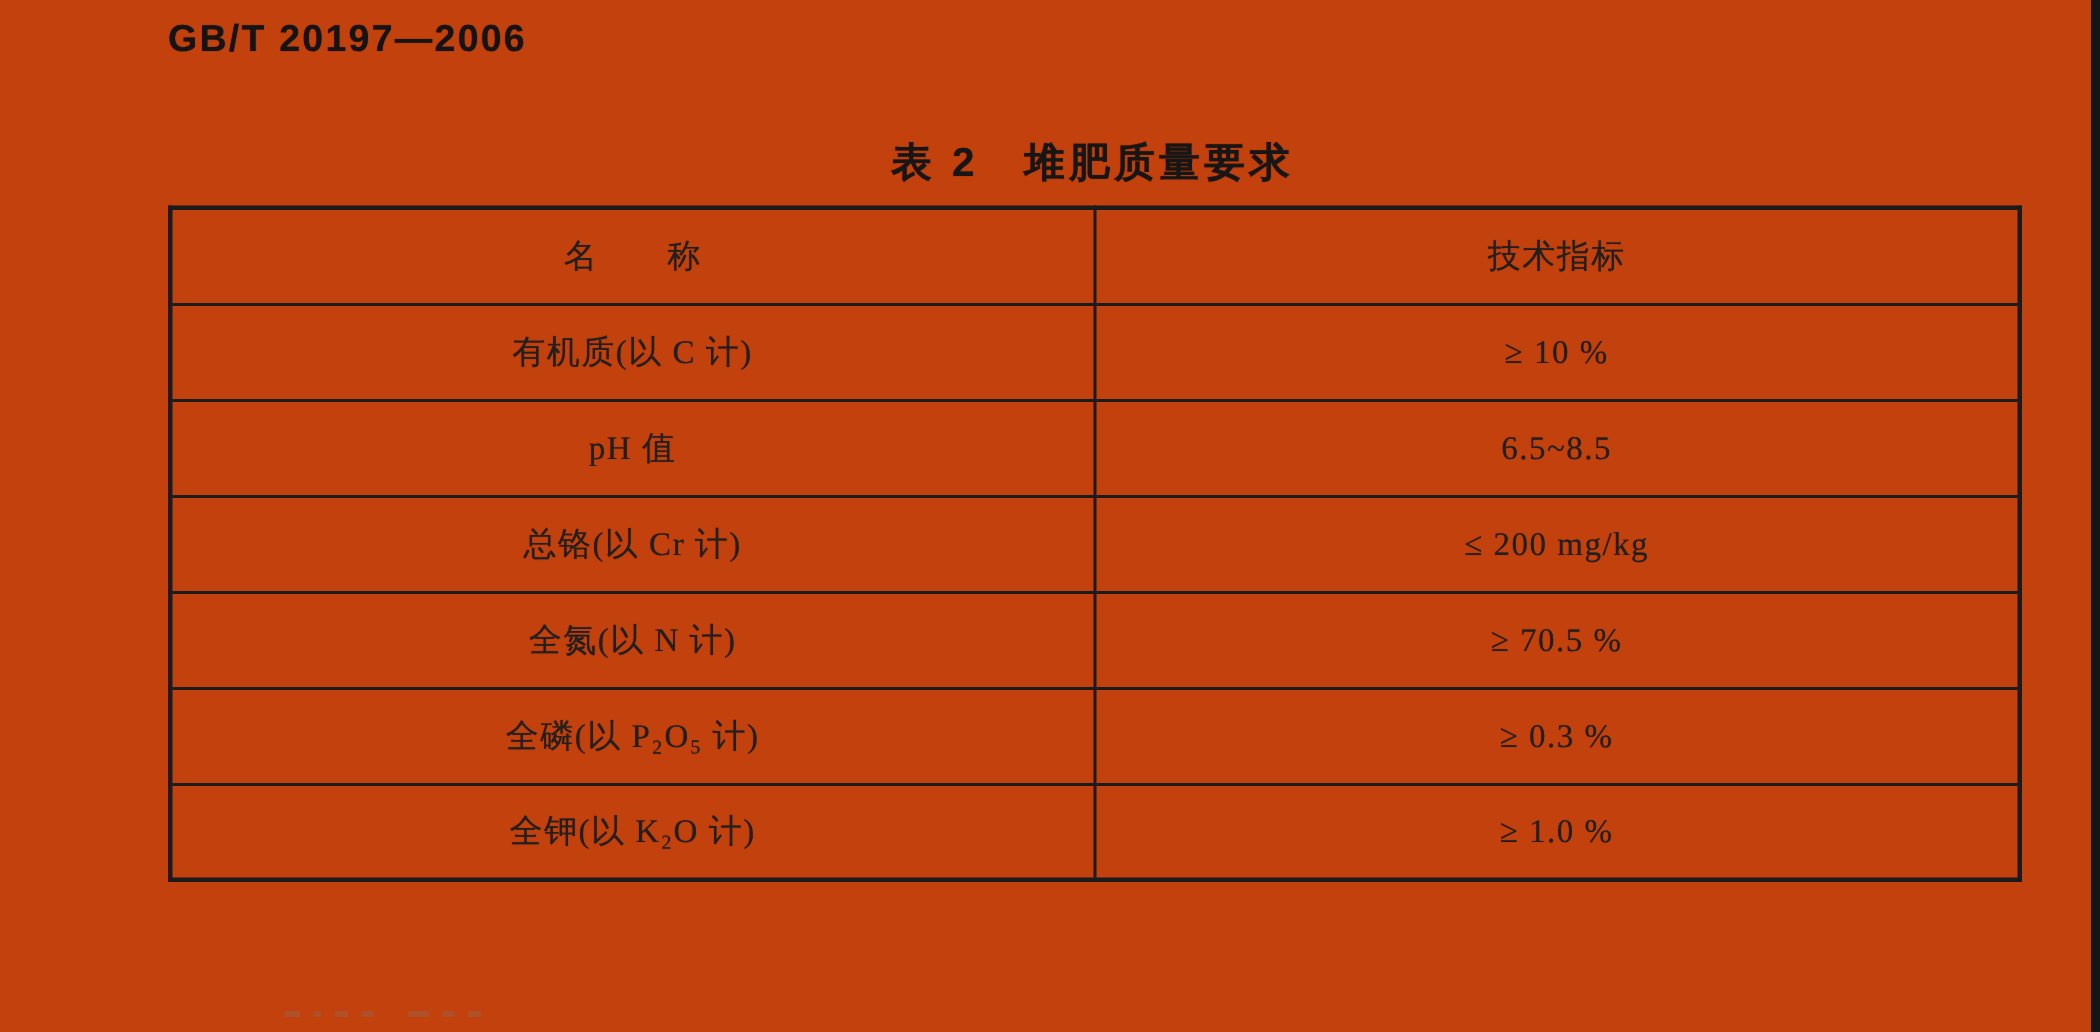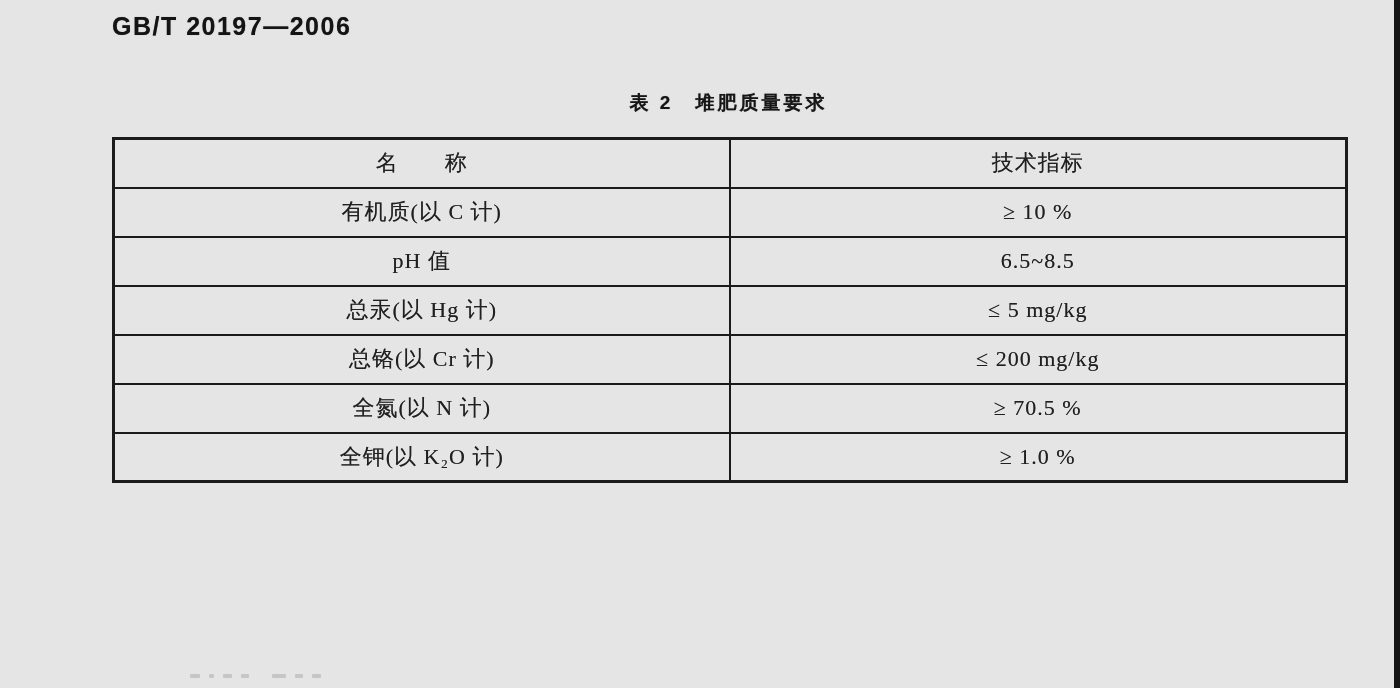--- a/index.html
+++ b/index.html
@@ -6,21 +6,21 @@
   html, body {
     width: 1400px; height: 688px;
     background: #ffffff;
     overflow: hidden;
     position: relative;
     font-family: "Liberation Serif", "DejaVu Serif", serif;
   }
   .page {
     position: absolute; inset: 0;
     width: 1400px; height: 688px;
-    background: #e5e5e5;
+    background: #c2410c;
   }
   
   .edge-strip {
     position: absolute; top: 0; right: 0;
     width: 6px; height: 688px;
     background: #161616;
   }
   .doc-number {
     position: absolute;
     left: 112px; top: 12px;
@@ -31,37 +31,37 @@
     color: #141414;
     text-shadow: 0 0 0.7px rgba(0,0,0,0.55);
   }
   .table-title {
     position: absolute;
     left: 112px; top: 90px;
     width: 1233px;
     text-align: center;
     font-family: "Liberation Sans", "DejaVu Sans", sans-serif;
     font-weight: bold;
-    font-size: 19px;
+    font-size: 27px;
     letter-spacing: 3px;
     color: #161616;
     text-shadow: 0 0 0.7px rgba(0,0,0,0.5);
   }
   table.quality-table {
     position: absolute;
     left: 112px; top: 137px;
     width: 1233px;
     border-collapse: collapse;
     table-layout: fixed;
     border: 3px solid #1b1b1b;
   }
   .quality-table th,
   .quality-table td {
     border: 2px solid #1b1b1b;
-    height: 49px;
+    height: 64px;
     text-align: center;
     vertical-align: middle;
     font-size: 22px;
     font-weight: normal;
     color: #202020;
     letter-spacing: 1px;
     text-shadow: 0 0 0.6px rgba(0,0,0,0.45);
     padding: 0 8px;
   }
   .quality-table col.c-name  { width: 616px; }
@@ -115,38 +115,38 @@
     <tr>
       <td>有机质(以 C 计)</td>
       <td>≥ 10 %</td>
     </tr>
 
     <tr>
       <td>pH 值</td>
       <td>6.5~8.5</td>
     </tr>
 
-    <tr>
-      <td>总汞(以 Hg 计)</td>
-      <td>≤ 5 mg/kg</td>
-    </tr>
 
 
 
 
     <tr>
       <td>总铬(以 Cr 计)</td>
       <td>≤ 200 mg/kg</td>
     </tr>
 
     <tr>
       <td>全氮(以 N 计)</td>
       <td>≥ 70.5 %</td>
     </tr>
 
+    <tr>
+      <td>全磷(以 P₂O₅ 计)</td>
+      <td>≥ 0.3 %</td>
+    </tr>
 
     <tr>
       <td>全钾(以 K₂O 计)</td>
       <td>≥ 1.0 %</td>
     </tr>
   </tbody>
   </table>
 
   <div class="smudge">
     <i></i><i></i><i></i><i></i><i></i><i></i><i></i>

